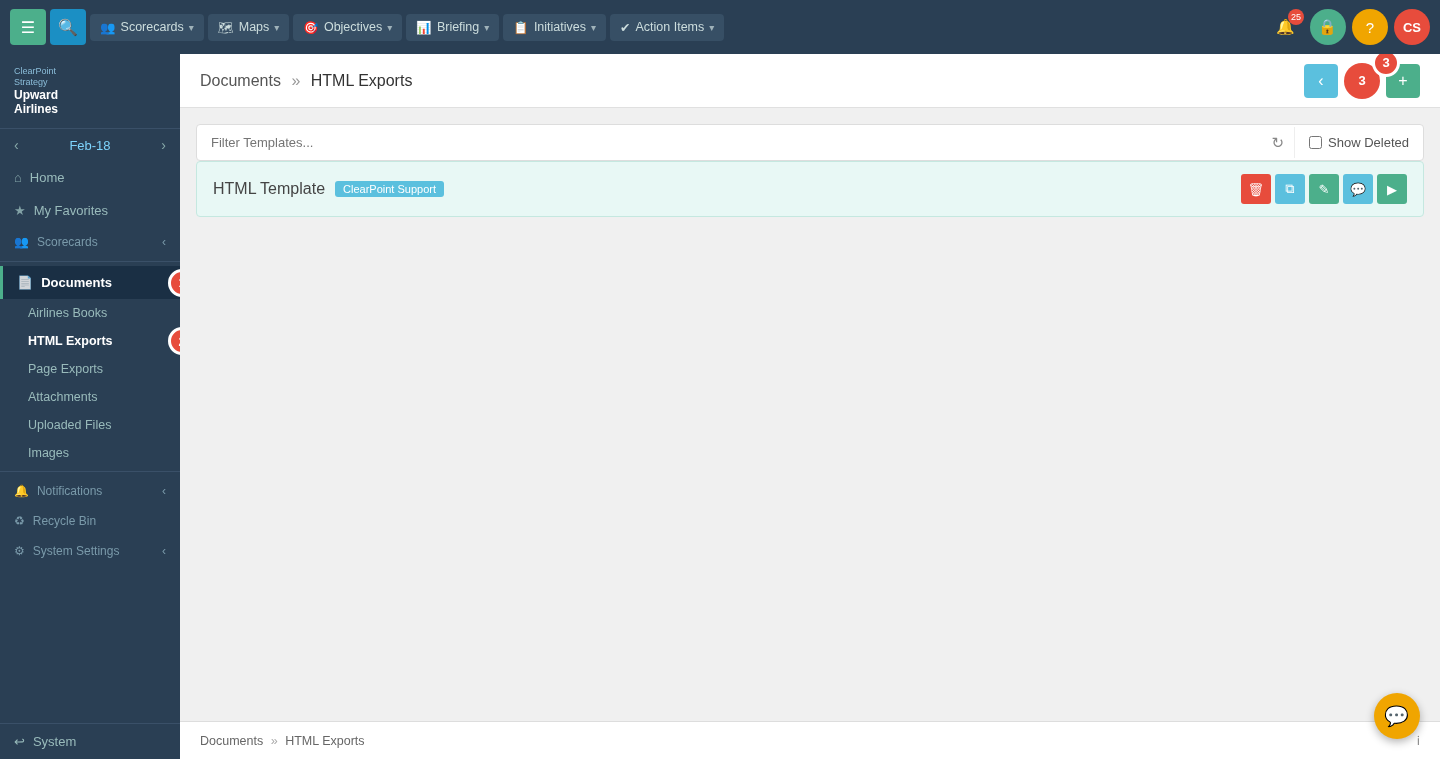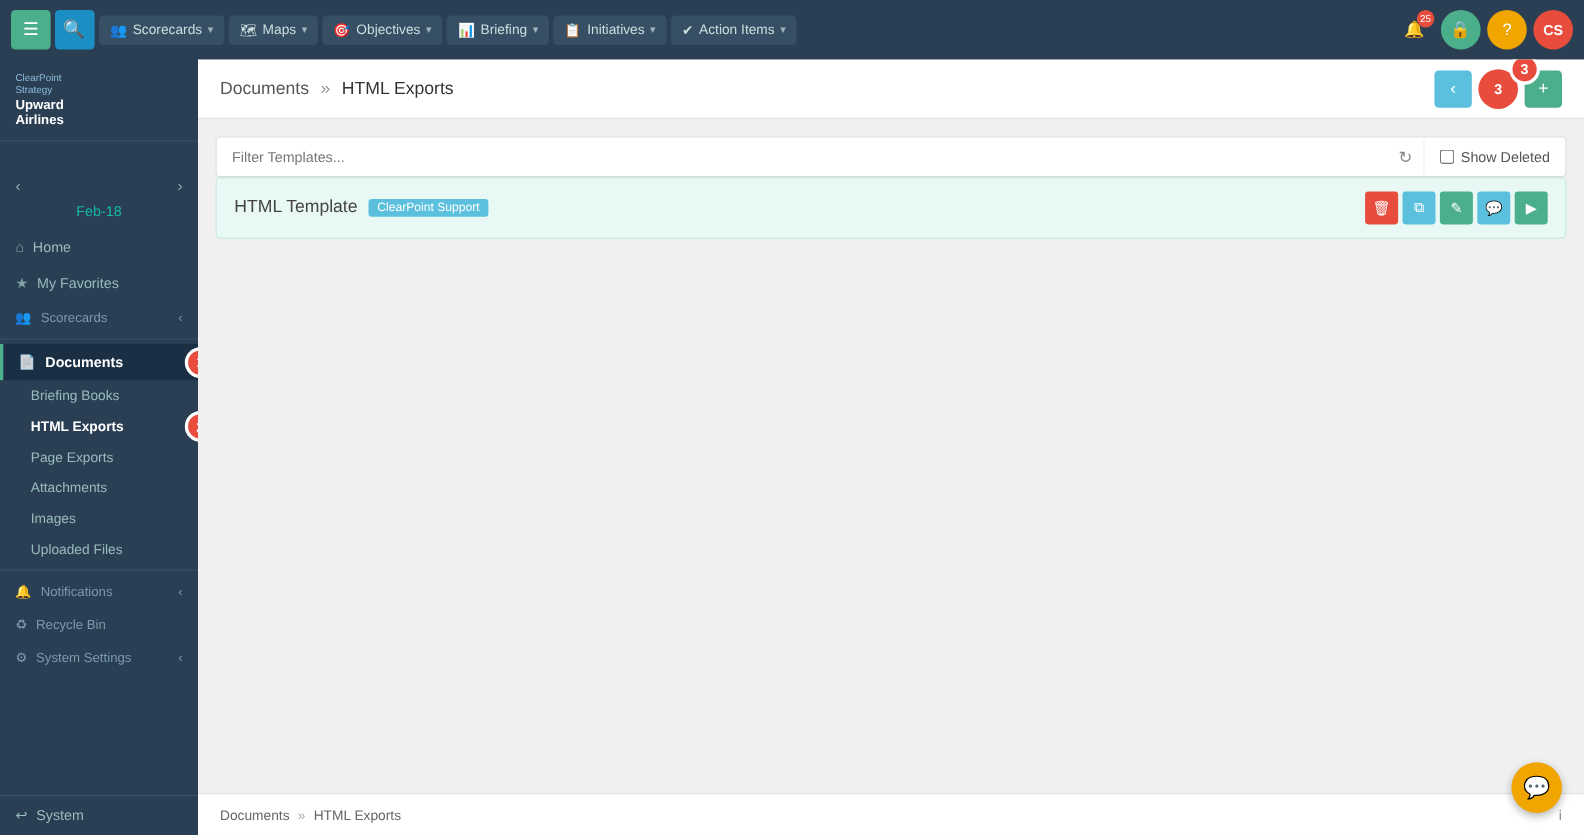--- a/index.html
+++ b/index.html
@@ -139,23 +139,22 @@
     }
     .sidebar-nav-arrows button {
       background: none;
       border: none;
       color: #8aa;
       cursor: pointer;
       font-size: 14px;
     }
     .period-label {
       font-size: 13px;
-      color: #14b8a6;
+      color: #7dd3fc;
       font-weight: 500;
-      margin-top: 48px;
     }
     .sidebar-item {
       padding: 9px 14px;
       cursor: pointer;
       display: flex;
       align-items: center;
       gap: 8px;
       color: #9bb;
       font-size: 13px;
       transition: background 0.1s;
@@ -480,31 +479,31 @@
     <div class="sidebar-divider"></div>
 
     <div style="position:relative;">
       <div class="sidebar-item active">
         <span class="item-icon">📄</span>
         <span>Documents</span>
       </div>
       <div class="annotation" style="right:-16px; top:50%; transform:translateY(-50%); width:28px; height:28px; font-size:13px;">1</div>
     </div>
 
-    <a class="sidebar-sub-item">Briefing Books</a>
+    <a class="sidebar-sub-item">Airlines Books</a>
 
     <div style="position:relative;">
       <a class="sidebar-sub-item active">HTML Exports</a>
       <div class="annotation" style="right:-16px; top:50%; transform:translateY(-50%); width:28px; height:28px; font-size:13px;">2</div>
     </div>
 
     <a class="sidebar-sub-item">Page Exports</a>
     <a class="sidebar-sub-item">Attachments</a>
+    <a class="sidebar-sub-item">Uploaded Files</a>
     <a class="sidebar-sub-item">Images</a>
-    <a class="sidebar-sub-item">Uploaded Files</a>
 
     <div class="sidebar-divider"></div>
 
     <div class="sidebar-section-header">
       <span>🔔</span>
       <span>Notifications</span>
       <span style="margin-left:auto;">‹</span>
     </div>
 
     <div class="sidebar-section-header">

